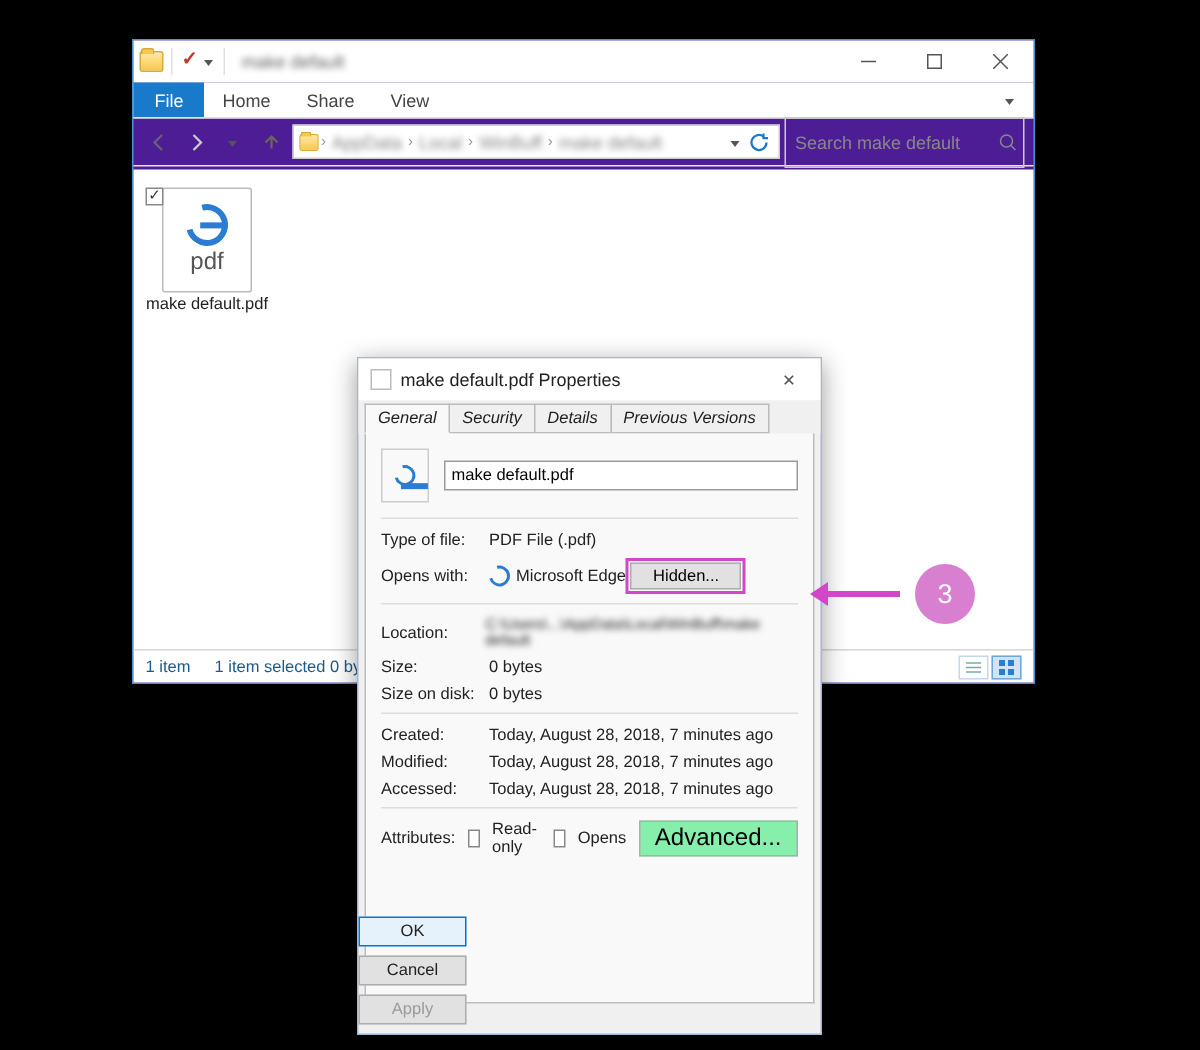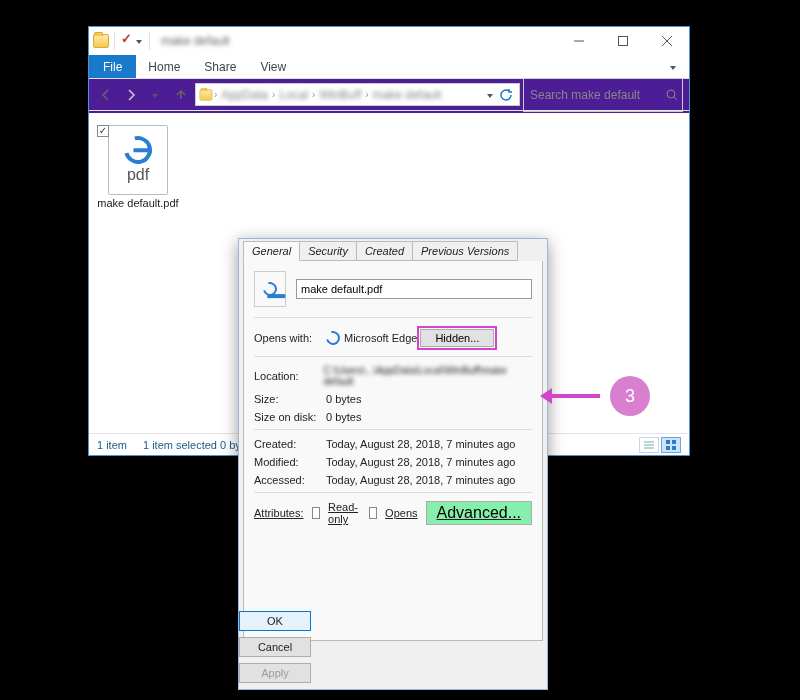--- a/index.html
+++ b/index.html
@@ -77,21 +77,21 @@
   .fname-row{display:flex; align-items:center; gap:10px; margin-bottom:10px;}
   .fname-ico{width:32px;height:36px; border:1px solid #ccc; display:flex; align-items:center; justify-content:center; flex-direction:column;}
   .fname-ico .edge-logo{width:14px;height:14px;border-width:2px;margin:0;}
   .fname-input{flex:1; height:20px; border:1px solid #999; padding:0 4px; font-size:11px; background:#fff;}
   .sep{height:1px; background:#ddd; margin:6px 0 8px;}
   .opens-row .val{display:flex; align-items:center; gap:4px;}
   .edge-mini{width:14px;height:14px;border:2px solid #2b7cd3;border-radius:50%;border-left-color:transparent;transform:rotate(30deg);}
   .change-btn{ margin-left:auto; padding:2px 14px; border:1px solid #adadad; background:#e1e1e1; font-size:11px;}
   .change-highlight{ border:2px solid #d246c9; padding:1px; display:inline-block;}
   .loc-blur{ color:#888; filter:blur(2px); font-size:10px;}
-  .attr-row{display:flex; align-items:center; gap:8px;text-decoration:underline;}
+  .attr-row{display:flex; align-items:center; gap:8px;}
   .chkbox{width:12px;height:12px;border:1px solid #888;background:#fff;display:inline-block;}
   .adv-btn{margin-left:auto; padding:2px 10px; border:1px solid #adadad; background:#86efac; font-size:16px;}
   .dlg-buttons{position:absolute; left:0; right:0; bottom:6px; display:flex; justify-content:center; gap:6px;flex-direction:column;}
   .dlg-btn{width:72px; padding:3px 0; border:1px solid #adadad; background:#e1e1e1; font-size:11px; text-align:center;}
   .dlg-btn.primary{border:1px solid #0078d7; background:#e5f1fb;}
   .dlg-btn.disabled{color:#9a9a9a;}
 
   
   .annot{position:absolute; left:550px; top:376px; display:flex; align-items:center;}
   .arrow-line{width:50px; height:4px; background:#d246c9; position:relative;}
@@ -215,34 +215,43 @@
             <rect x="7" y="1" width="4" height="4" fill="#2b7cd3"></rect>
             <rect x="1" y="7" width="4" height="4" fill="#2b7cd3"></rect>
             <rect x="7" y="7" width="4" height="4" fill="#2b7cd3"></rect>
           </svg>
         </div>
     </div>
   </div>
 </div>
 
 <div class="props">
+  <div class="props-title">
+    <span class="mini-ico"></span>
+    <span class="pt-text">make default.pdf Properties</span>
+    <div class="props-close">✕</div>
+  </div>
   <div class="tabrow">
     <div class="ptab active">General</div>
     <div class="ptab">Security</div>
-    <div class="ptab">Created</div>
+    <div class="ptab">Details</div>
     <div class="ptab">Previous Versions</div>
   </div>
   <div class="tabbody">
     <div class="fname-row">
       <div class="fname-ico">
           <div class="edge-logo"></div>
         </div>
       <input class="fname-input" value="make default.pdf" style="">
     </div>
     <div class="sep"></div>
+    <div class="row">
+        <span class="lbl">Type of file:</span>
+        <span class="val">PDF File (.pdf)</span>
+      </div>
     <div class="row opens-row">
       <span class="lbl">Opens with:</span>
       <span class="val">
           <span class="edge-mini"></span>
           <span>Microsoft Edge</span>
         </span>
       <span class="change-highlight">
         <button class="change-btn">Hidden...</button>
       </span>
     </div>

